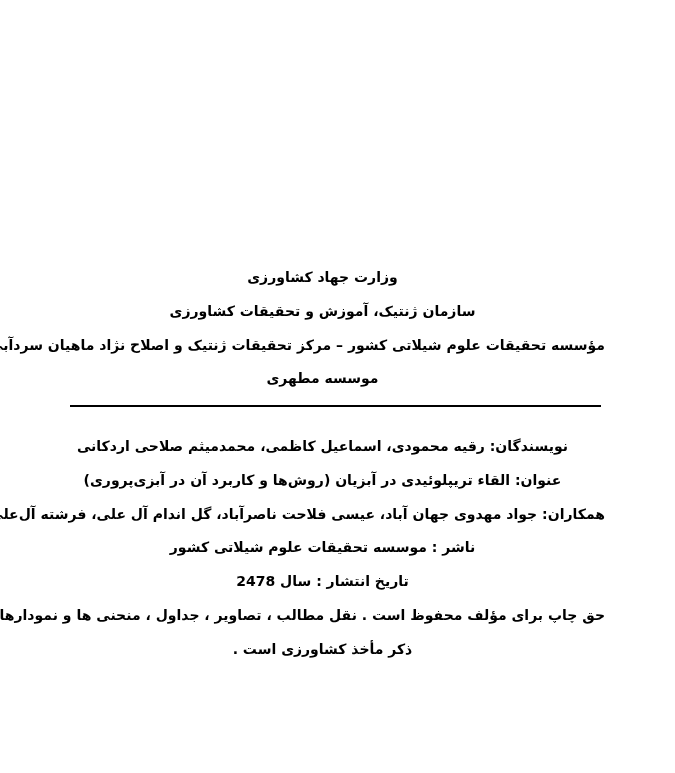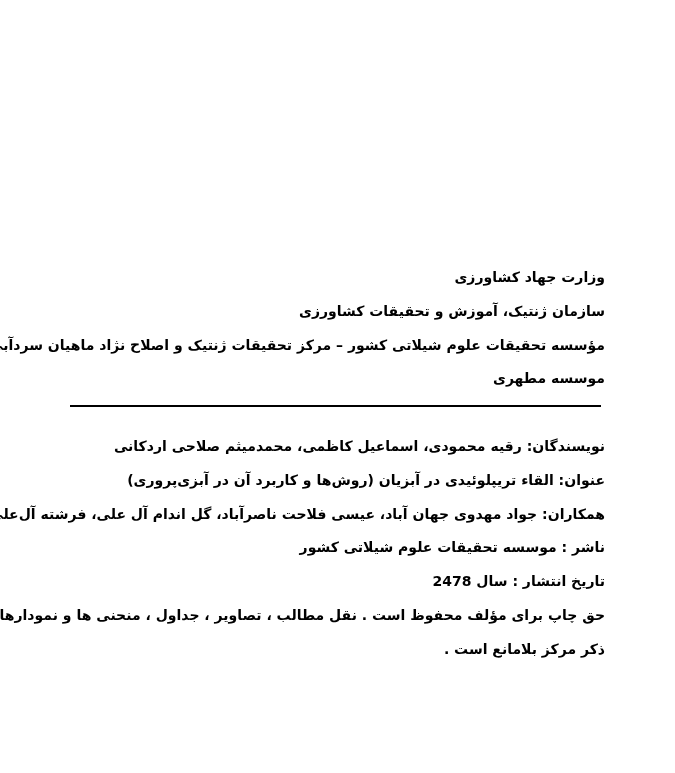--- a/index.html
+++ b/index.html
@@ -28,21 +28,21 @@
     position: absolute;
     top: 430px;
     right: 70px;
     left: 40px;
   }
   .header-block p,
   .details-block p {
     margin: 0;
     line-height: 33.8px;
     font-size: 14px;
-    text-align: right;
+    text-align: center;
     white-space: nowrap;
     letter-spacing: 0;
   }
   .divider {
     position: absolute;
     top: 405px;
     left: 70px;
     width: 531px;
     height: 0;
     border: none;
@@ -64,16 +64,16 @@
 
   <hr class="divider">
 
   <div class="details-block">
     <p>نویسندگان: رقیه محمودی، اسماعیل کاظمی، محمدمیثم صلاحی اردکانی</p>
     <p>عنوان: القاء تریپلوئیدی در آبزیان (روش‌ها و کاربرد آن در آبزی‌پروری)</p>
     <p>همکاران: جواد مهدوی جهان آباد، عیسی فلاحت ناصرآباد، گل اندام آل علی، فرشته آل‌علی‌زاده</p>
     <p>ناشر : موسسه تحقیقات علوم شیلاتی کشور</p>
     <p>تاریخ انتشار : سال 2478</p>
     <p>حق چاپ برای مؤلف محفوظ است . نقل مطالب ، تصاویر ، جداول ، منحنی ها و نمودارها با</p>
-    <p>ذکر مرکز بلامانع است .</p>
+    <p>ذکر مأخذ کشاورزی است .</p>
   </div>
 
 </div>
 
 </body></html>

